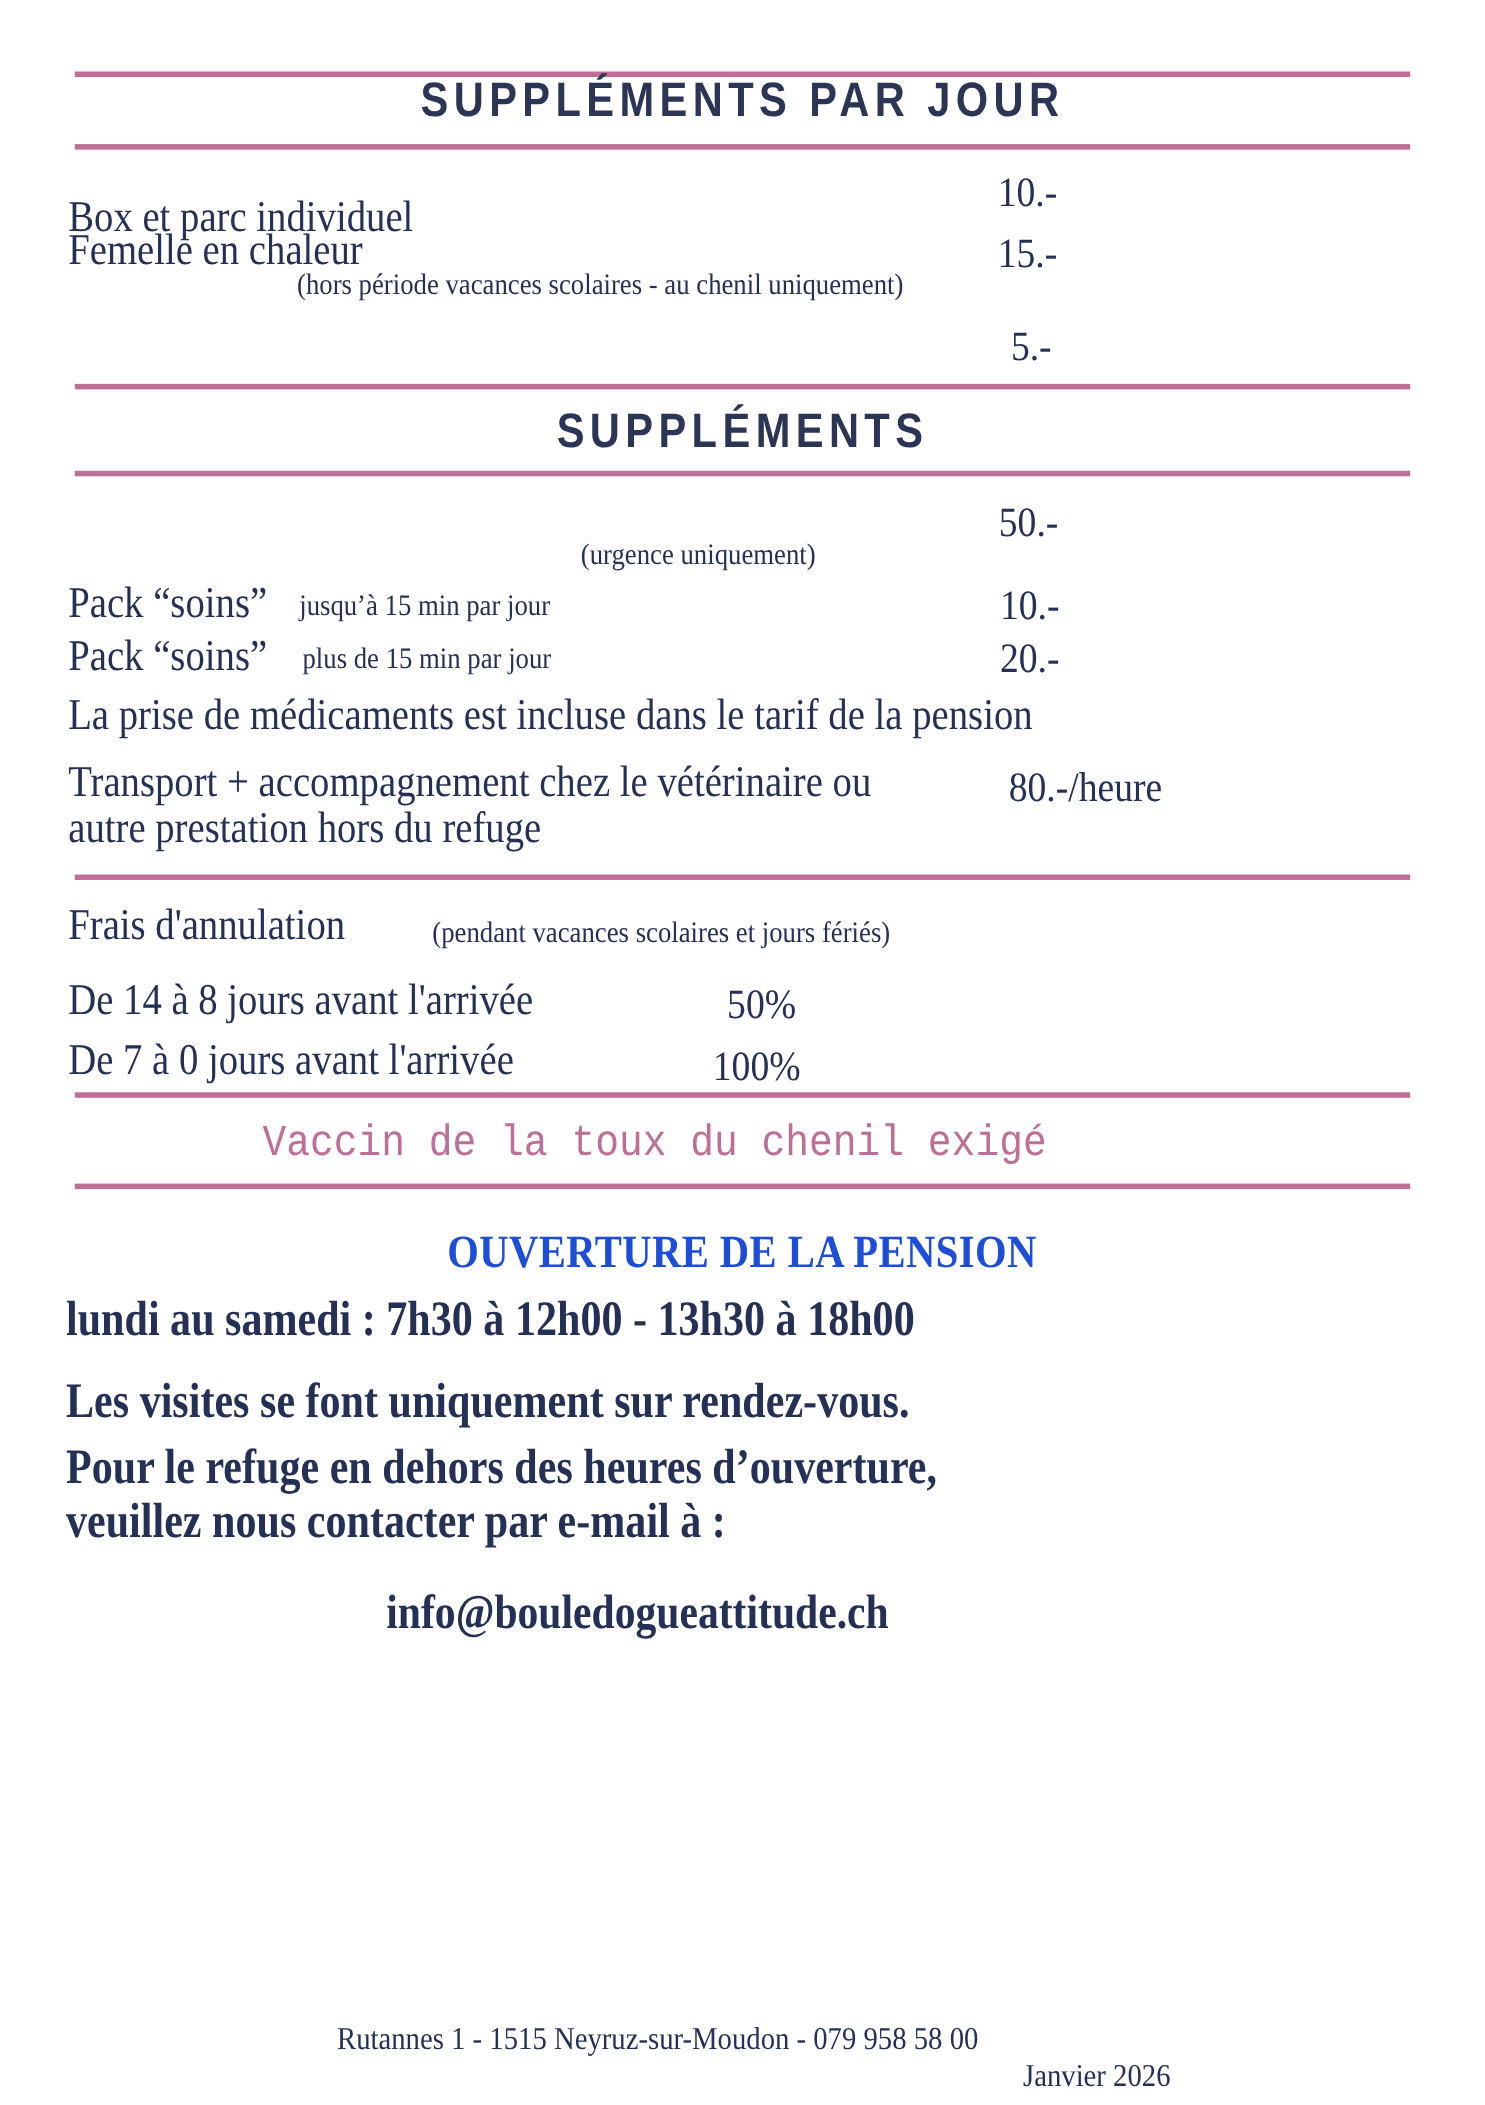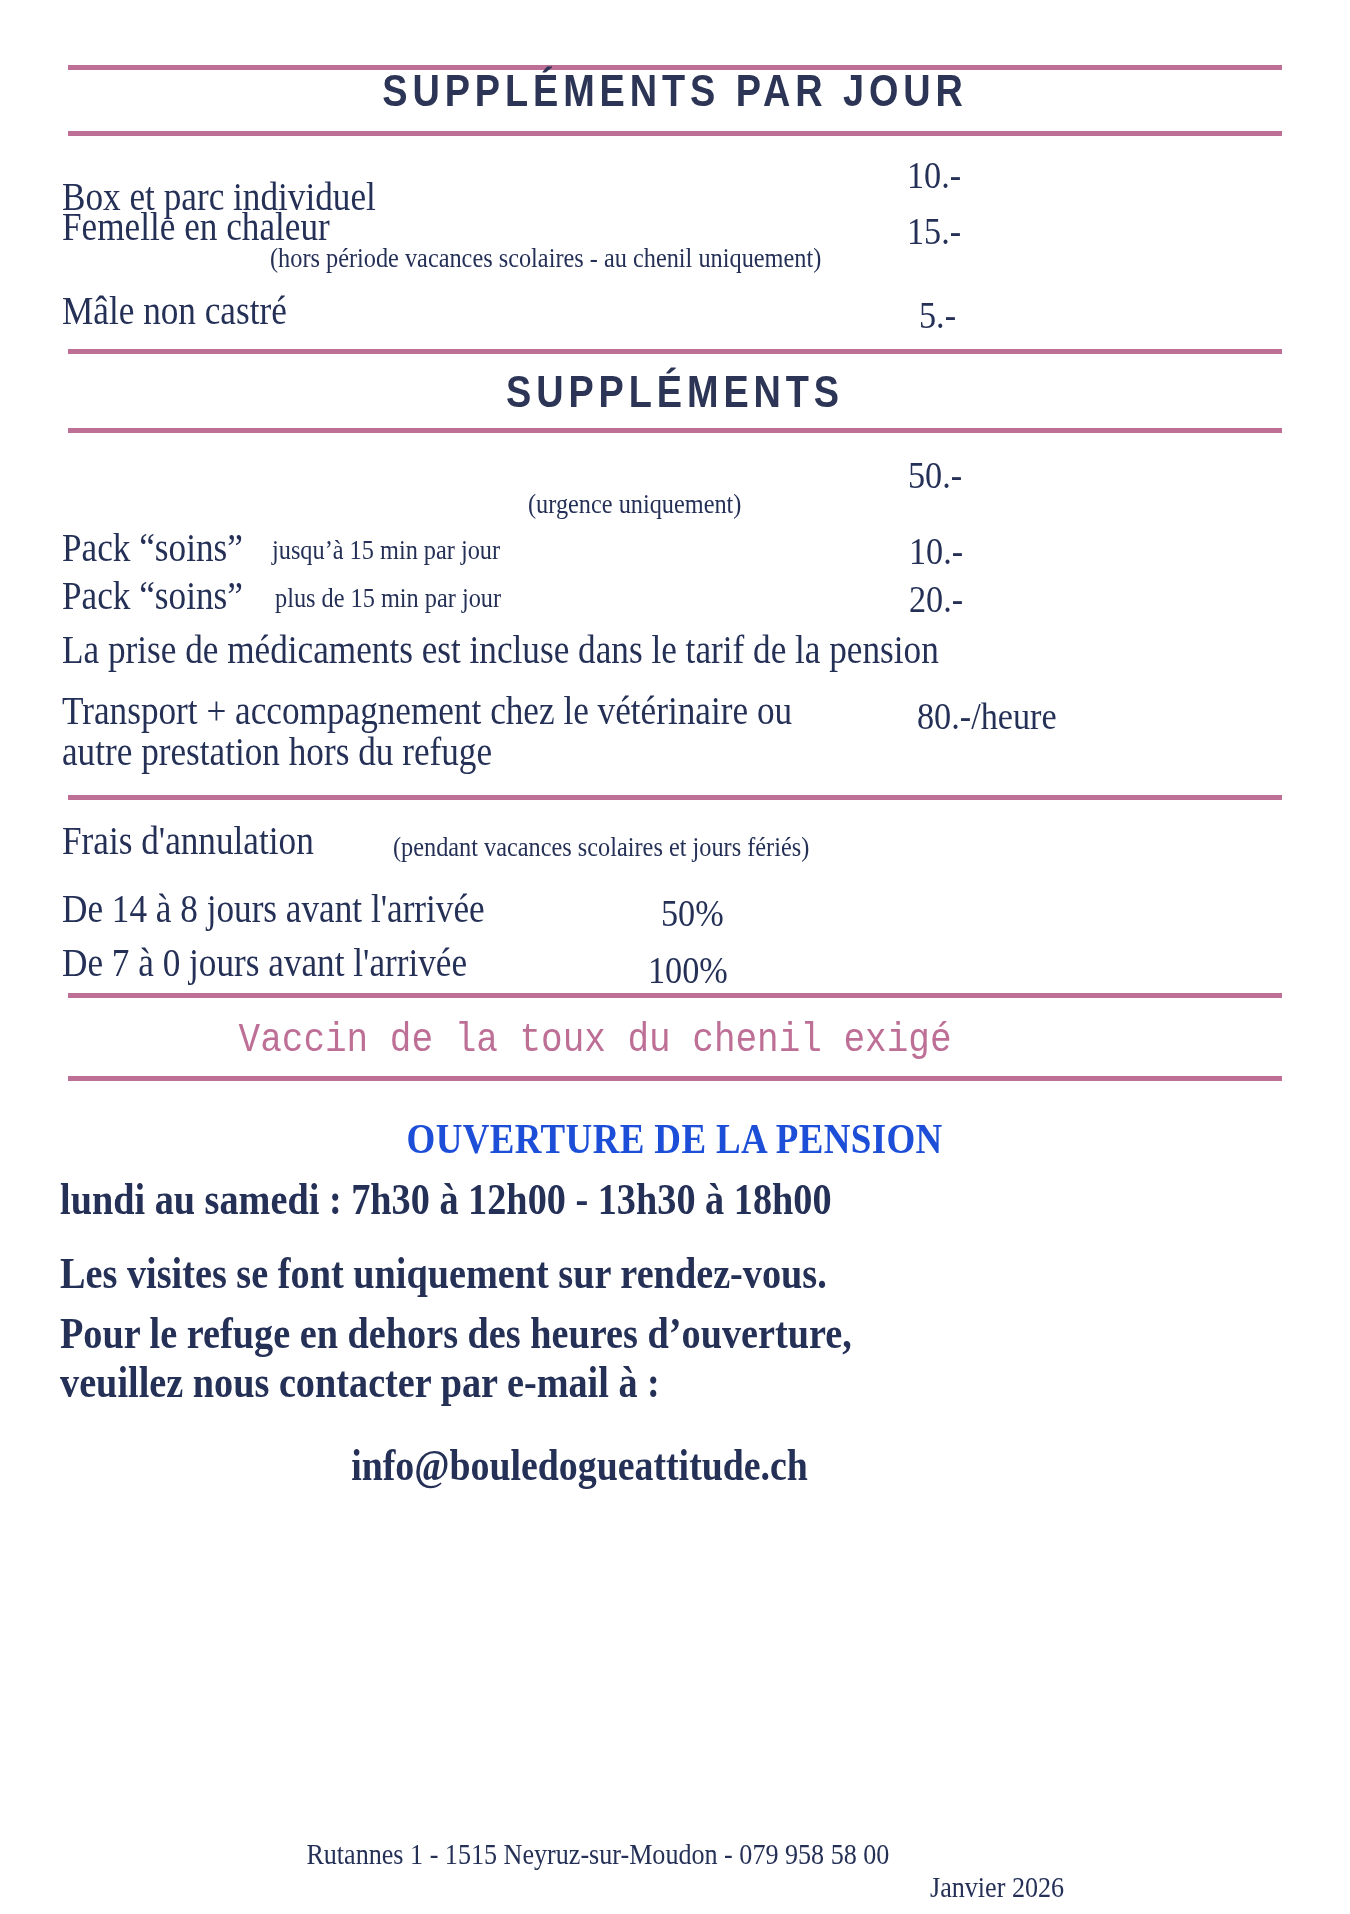--- a/index.html
+++ b/index.html
@@ -172,23 +172,20 @@
     <span class="label">Box et parc individuel</span>
   </div>
   <div class="price" style="top:153px; left:907px;">10.-</div>
 
   <div class="row" style="top:206px; left:62px;">
     <span class="label">Femelle en chaleur</span>
   </div>
   <div class="price" style="top:209px; left:907px;">15.-</div>
   <div class="note" style="top:243px; left:270px;">(hors période vacances scolaires - au chenil  uniquement)</div>
 
-  <div class="row" style="top:290px; left:62px;">
-    <span class="label">Mâle non castré</span>
-  </div>
   <div class="price" style="top:293px; left:919px;">5.-</div>
 
   <div class="rule" style="top: 349px; background: rgb(189, 111, 150);"></div>
 
   <div class="section-title" style="top:370px;">SUPPLÉMENTS</div>
 
   <div class="rule" style="top: 428px; background: rgb(189, 111, 150);"></div>
 
   <div class="price" style="top:453px; left:908px;">50.-</div>
   <div class="note" style="top:489px; left:528px;">(urgence uniquement)</div>

